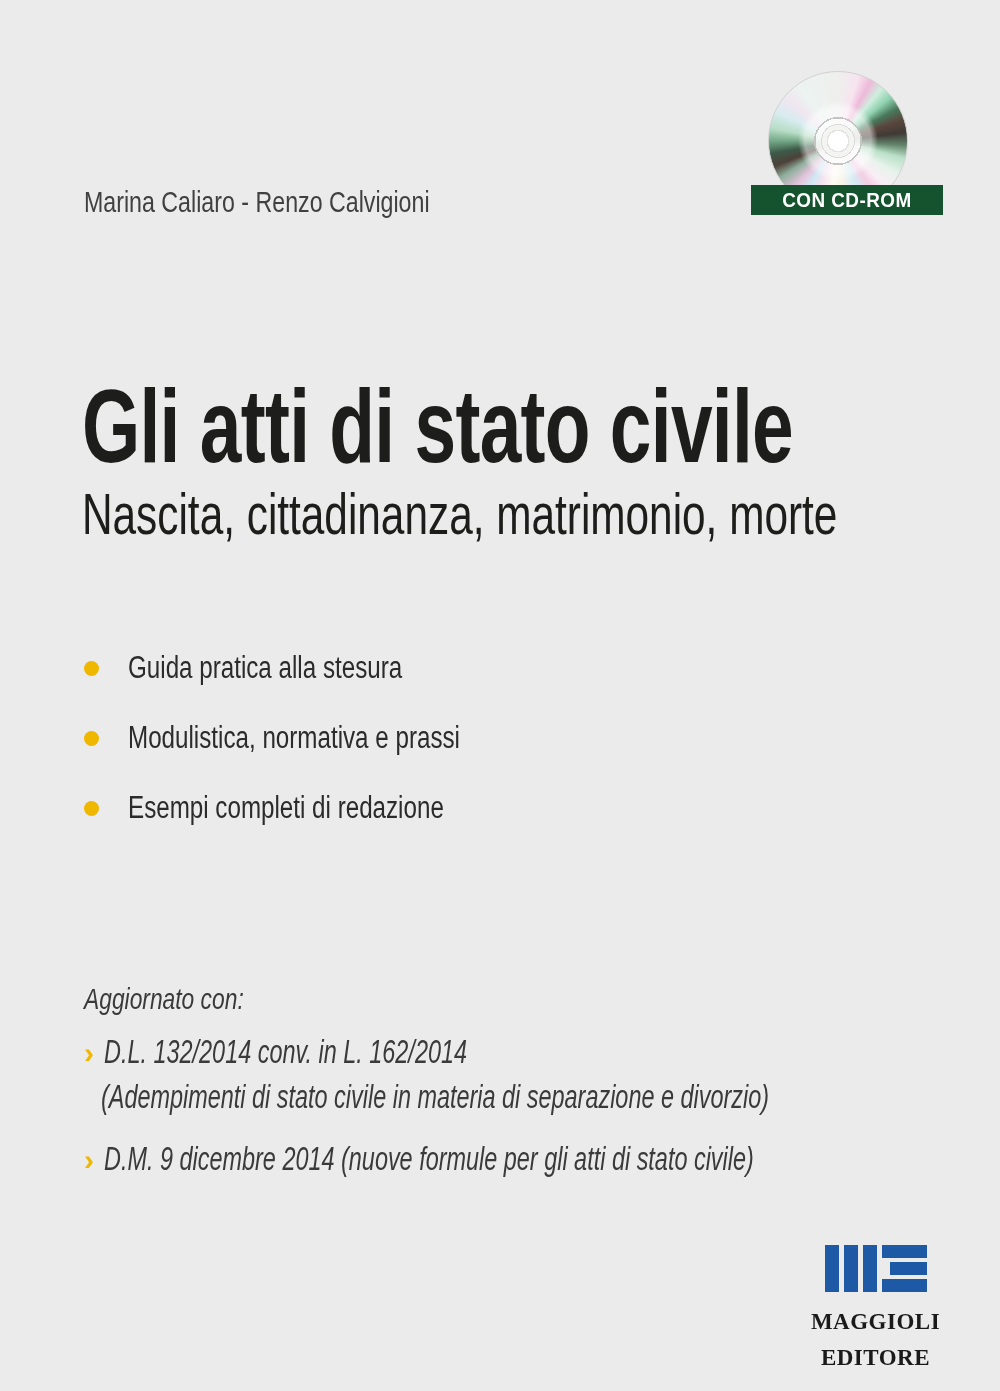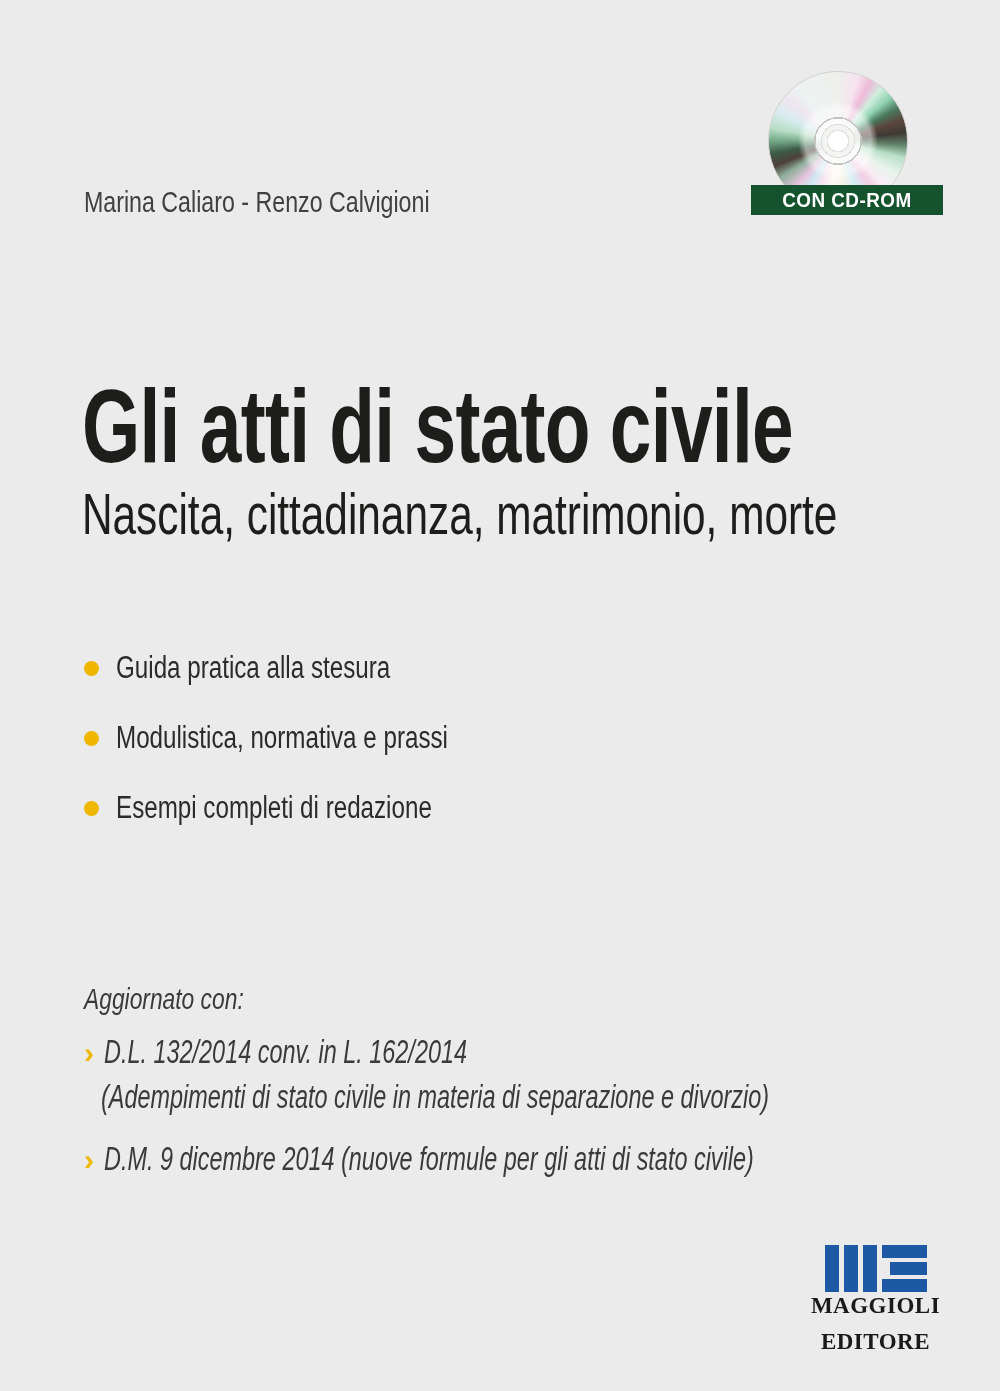--- a/index.html
+++ b/index.html
@@ -60,21 +60,21 @@
     font-weight:400;color:#1D1D1B;
   }
   .subtitle .cond{transform:scaleX(0.73);}
 
   .bullets{position:absolute;left:84px;top:650px;}
   .bullet-row{display:flex;align-items:center;margin-bottom:34px;height:36px;}
   .bullet-dot{
     width:15px;height:15px;border-radius:50%;background:#EFB700;
     margin-right:17px;flex:0 0 auto;
   }
-  .bullet-text{font-size:31px;line-height:36px;color:#2B2B2B;font-weight:400;}
+  .bullet-text{font-size:31px;line-height:36px;color:#2B2B2B;font-weight:400;margin-left:12px;}
   .bullet-text .cond{transform:scaleX(0.78);}
 
   .updates{position:absolute;left:84px;top:982px;font-style:italic;color:#3A3A3A;}
   .updates-heading{font-size:30px;line-height:34px;margin-bottom:14px;}
   .updates-heading .cond{transform:scaleX(0.76);}
   .update-item{font-size:33px;line-height:44px;}
   .update-line1{display:flex;align-items:baseline;}
   .chevron{
     color:#EFB700;font-style:normal;font-weight:bold;font-size:30px;
     width:20px;flex:0 0 auto;
@@ -85,21 +85,21 @@
 
   
   .publisher{position:absolute;left:800px;top:1245px;width:151px;text-align:center;}
   .logo-mark{display:flex;width:102px;height:47px;margin:0 auto;gap:5px;}
   .logo-vbar{width:14px;height:100%;background:#1E59A5;flex:0 0 auto;}
   .logo-e{flex:1;display:flex;flex-direction:column;gap:4px;}
   .logo-hbar{height:13px;background:#1E59A5;}
   .logo-hbar.mid{margin-left:8px;}
   .publisher-name{
     font-family:"Liberation Serif",serif;font-weight:bold;color:#1a1a1a;
-    font-size:23px;line-height:21px;letter-spacing:0.5px;margin-top:3px;
+    font-size:23px;line-height:21px;letter-spacing:0.5px;margin-top:19px;
   }
 </style>
 </head>
 <body>
 
 <div class="cover">
 
   <div class="cd"></div>
 
   <div class="cd-badge">

